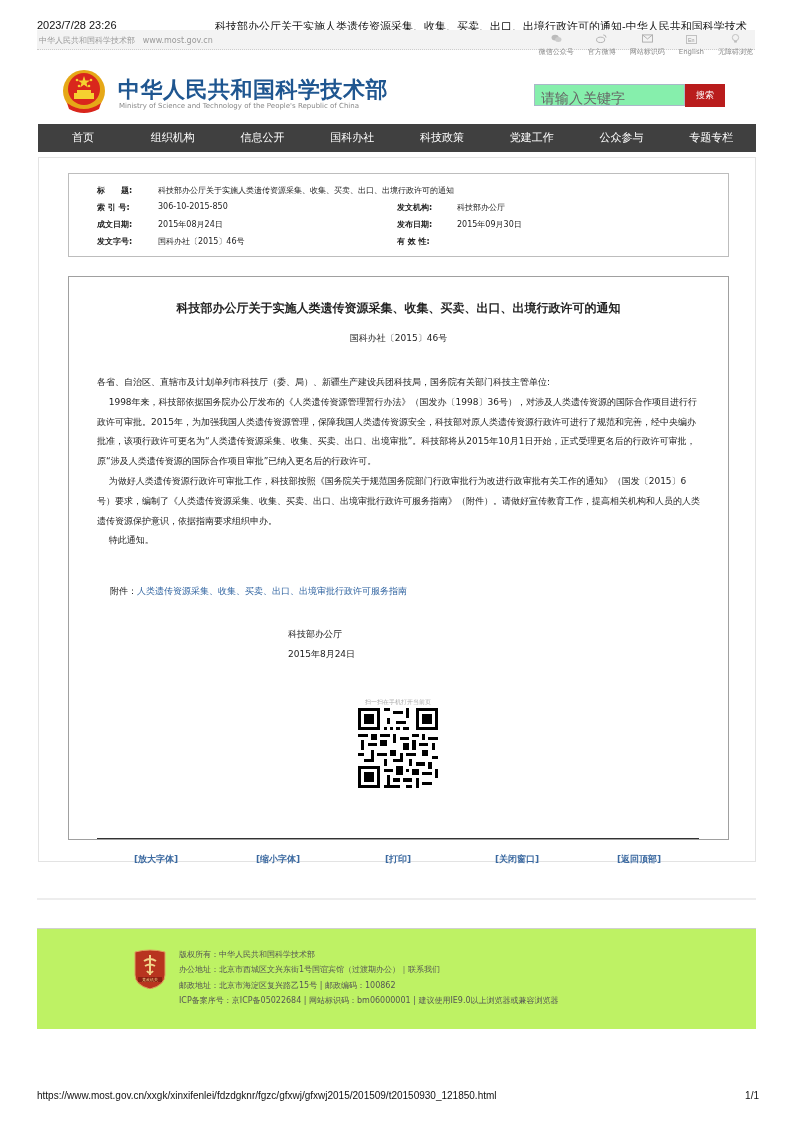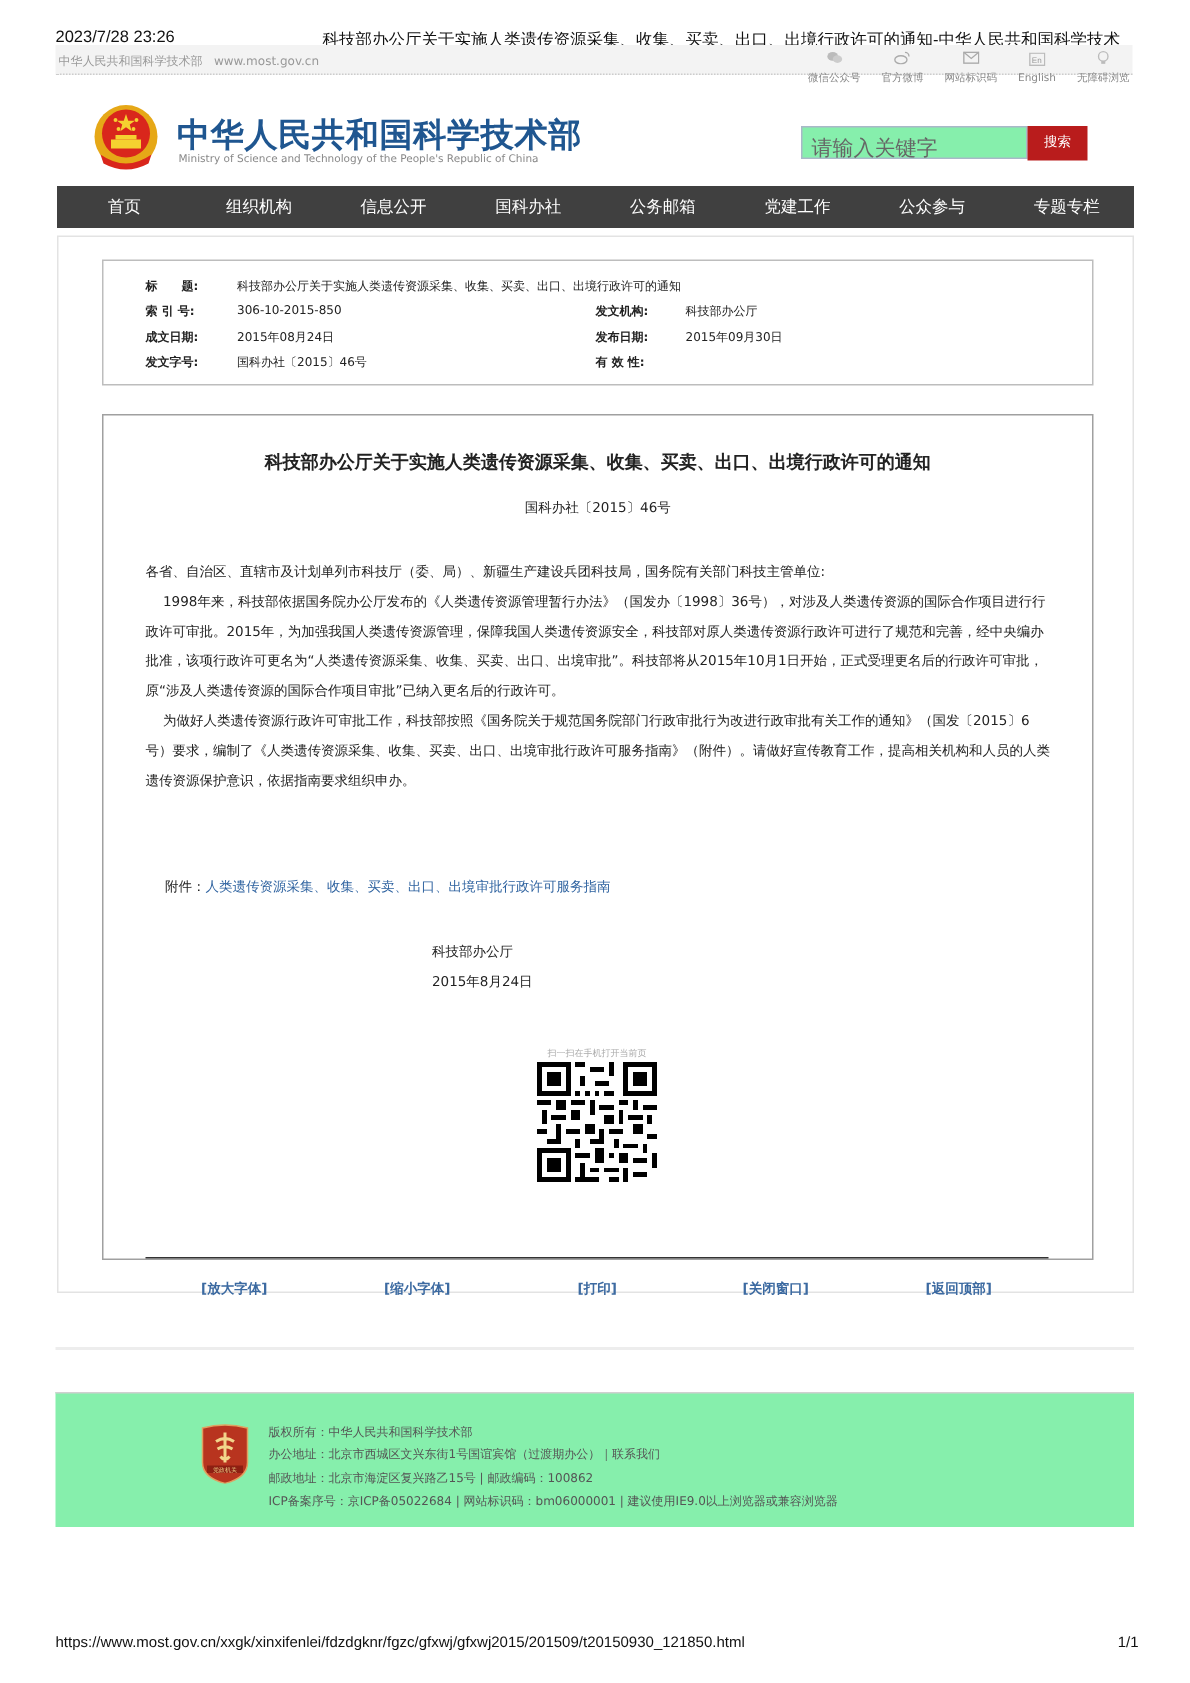--- a/index.html
+++ b/index.html
@@ -47,21 +47,21 @@
   .art-body p.indent { text-indent: 1.3em; }
   .attach { position: absolute; top: 585px; left: 110px; font-size: 9px; color: #222; }
   .attach a { color: #2f63a0; text-decoration: none; }
   .sign { position: absolute; left: 288px; font-size: 9px; color: #222; }
   .qr-caption { position: absolute; top: 698px; left: 357px; width: 82px; text-align: center; font-size: 6px; color: #aaa; }
   .qr { position: absolute; top: 708px; left: 358px; width: 80px; height: 80px; }
   .divider { position: absolute; top: 838px; left: 97px; width: 602px; height: 1px; background: #333; }
   .tools { position: absolute; top: 853px; left: 97px; width: 602px; font-size: 9px; font-weight: bold; color: #3c6aa1; }
   .tools span { position: absolute; white-space: nowrap; }
 
-  .footer { position: absolute; top: 928px; left: 37px; width: 719px; height: 90px; background: #86efac; border-top: 1px solid #d0d0d0; }
+  .footer { position: absolute; top: 928px; left: 37px; width: 719px; height: 101px; background: #bef264; border-top: 1px solid #d0d0d0; }
   .footer-sep { position: absolute; top: 898px; left: 37px; width: 719px; height: 2px; background: #ededed; }
   .footer-badge { position: absolute; left: 96px; top: 20px; width: 34px; height: 40px; }
   .footer-lines { position: absolute; left: 142px; top: 18px; font-size: 8px; color: #555; line-height: 15.3px; }
 </style>
 </head>
 <body>
 
 <div class="print-header">
   <span class="ts">2023/7/28 23:26</span>
   <span class="pt">科技部办公厅关于实施人类遗传资源采集、收集、买卖、出口、出境行政许可的通知-中华人民共和国科学技术部</span>
@@ -128,21 +128,21 @@
   <div class="brand-en">Ministry of Science and Technology of the People's Republic of China</div>
   <div class="search-input">请输入关键字</div>
   <div class="search-btn">搜索</div>
 </div>
 
 <div class="nav">
   <div class="nav-item">首页</div>
   <div class="nav-item">组织机构</div>
   <div class="nav-item">信息公开</div>
   <div class="nav-item">国科办社</div>
-  <div class="nav-item">公务邮箱</div>
+  <div class="nav-item">科技政策</div>
   <div class="nav-item">党建工作</div>
   <div class="nav-item">公众参与</div>
   <div class="nav-item">专题专栏</div>
 </div>
 
 <div class="content-frame"></div>
 
 <div class="meta-box">
   <div class="meta-row" style="top:11px">
     <span class="meta-label">标　　题:</span>
@@ -168,20 +168,21 @@
   </div>
 </div>
 
 <div class="article-box"></div>
 <div class="art-title">科技部办公厅关于实施人类遗传资源采集、收集、买卖、出口、出境行政许可的通知</div>
 <div class="art-docno">国科办社〔2015〕46号</div>
 <div class="art-body">
   <p>各省、自治区、直辖市及计划单列市科技厅（委、局）、新疆生产建设兵团科技局，国务院有关部门科技主管单位:</p>
   <p class="indent">1998年来，科技部依据国务院办公厅发布的《人类遗传资源管理暂行办法》（国发办〔1998〕36号），对涉及人类遗传资源的国际合作项目进行行政许可审批。2015年，为加强我国人类遗传资源管理，保障我国人类遗传资源安全，科技部对原人类遗传资源行政许可进行了规范和完善，经中央编办批准，该项行政许可更名为“人类遗传资源采集、收集、买卖、出口、出境审批”。科技部将从2015年10月1日开始，正式受理更名后的行政许可审批，原“涉及人类遗传资源的国际合作项目审批”已纳入更名后的行政许可。</p>
   <p class="indent">为做好人类遗传资源行政许可审批工作，科技部按照《国务院关于规范国务院部门行政审批行为改进行政审批有关工作的通知》（国发〔2015〕6号）要求，编制了《人类遗传资源采集、收集、买卖、出口、出境审批行政许可服务指南》（附件）。请做好宣传教育工作，提高相关机构和人员的人类遗传资源保护意识，依据指南要求组织申办。</p>
+  <p class="indent">特此通知。</p>
 </div>
 <div class="attach">
   <span>附件：</span><a>人类遗传资源采集、收集、买卖、出口、出境审批行政许可服务指南</a>
 </div>
 <div class="sign" style="top:628px">科技部办公厅</div>
 <div class="sign" style="top:648px">2015年8月24日</div>
 
 <div class="qr-caption">扫一扫在手机打开当前页</div>
 <svg class="qr" viewBox="0 0 25 25" shape-rendering="crispEdges">
   <rect width="25" height="25" fill="#fff"></rect>

